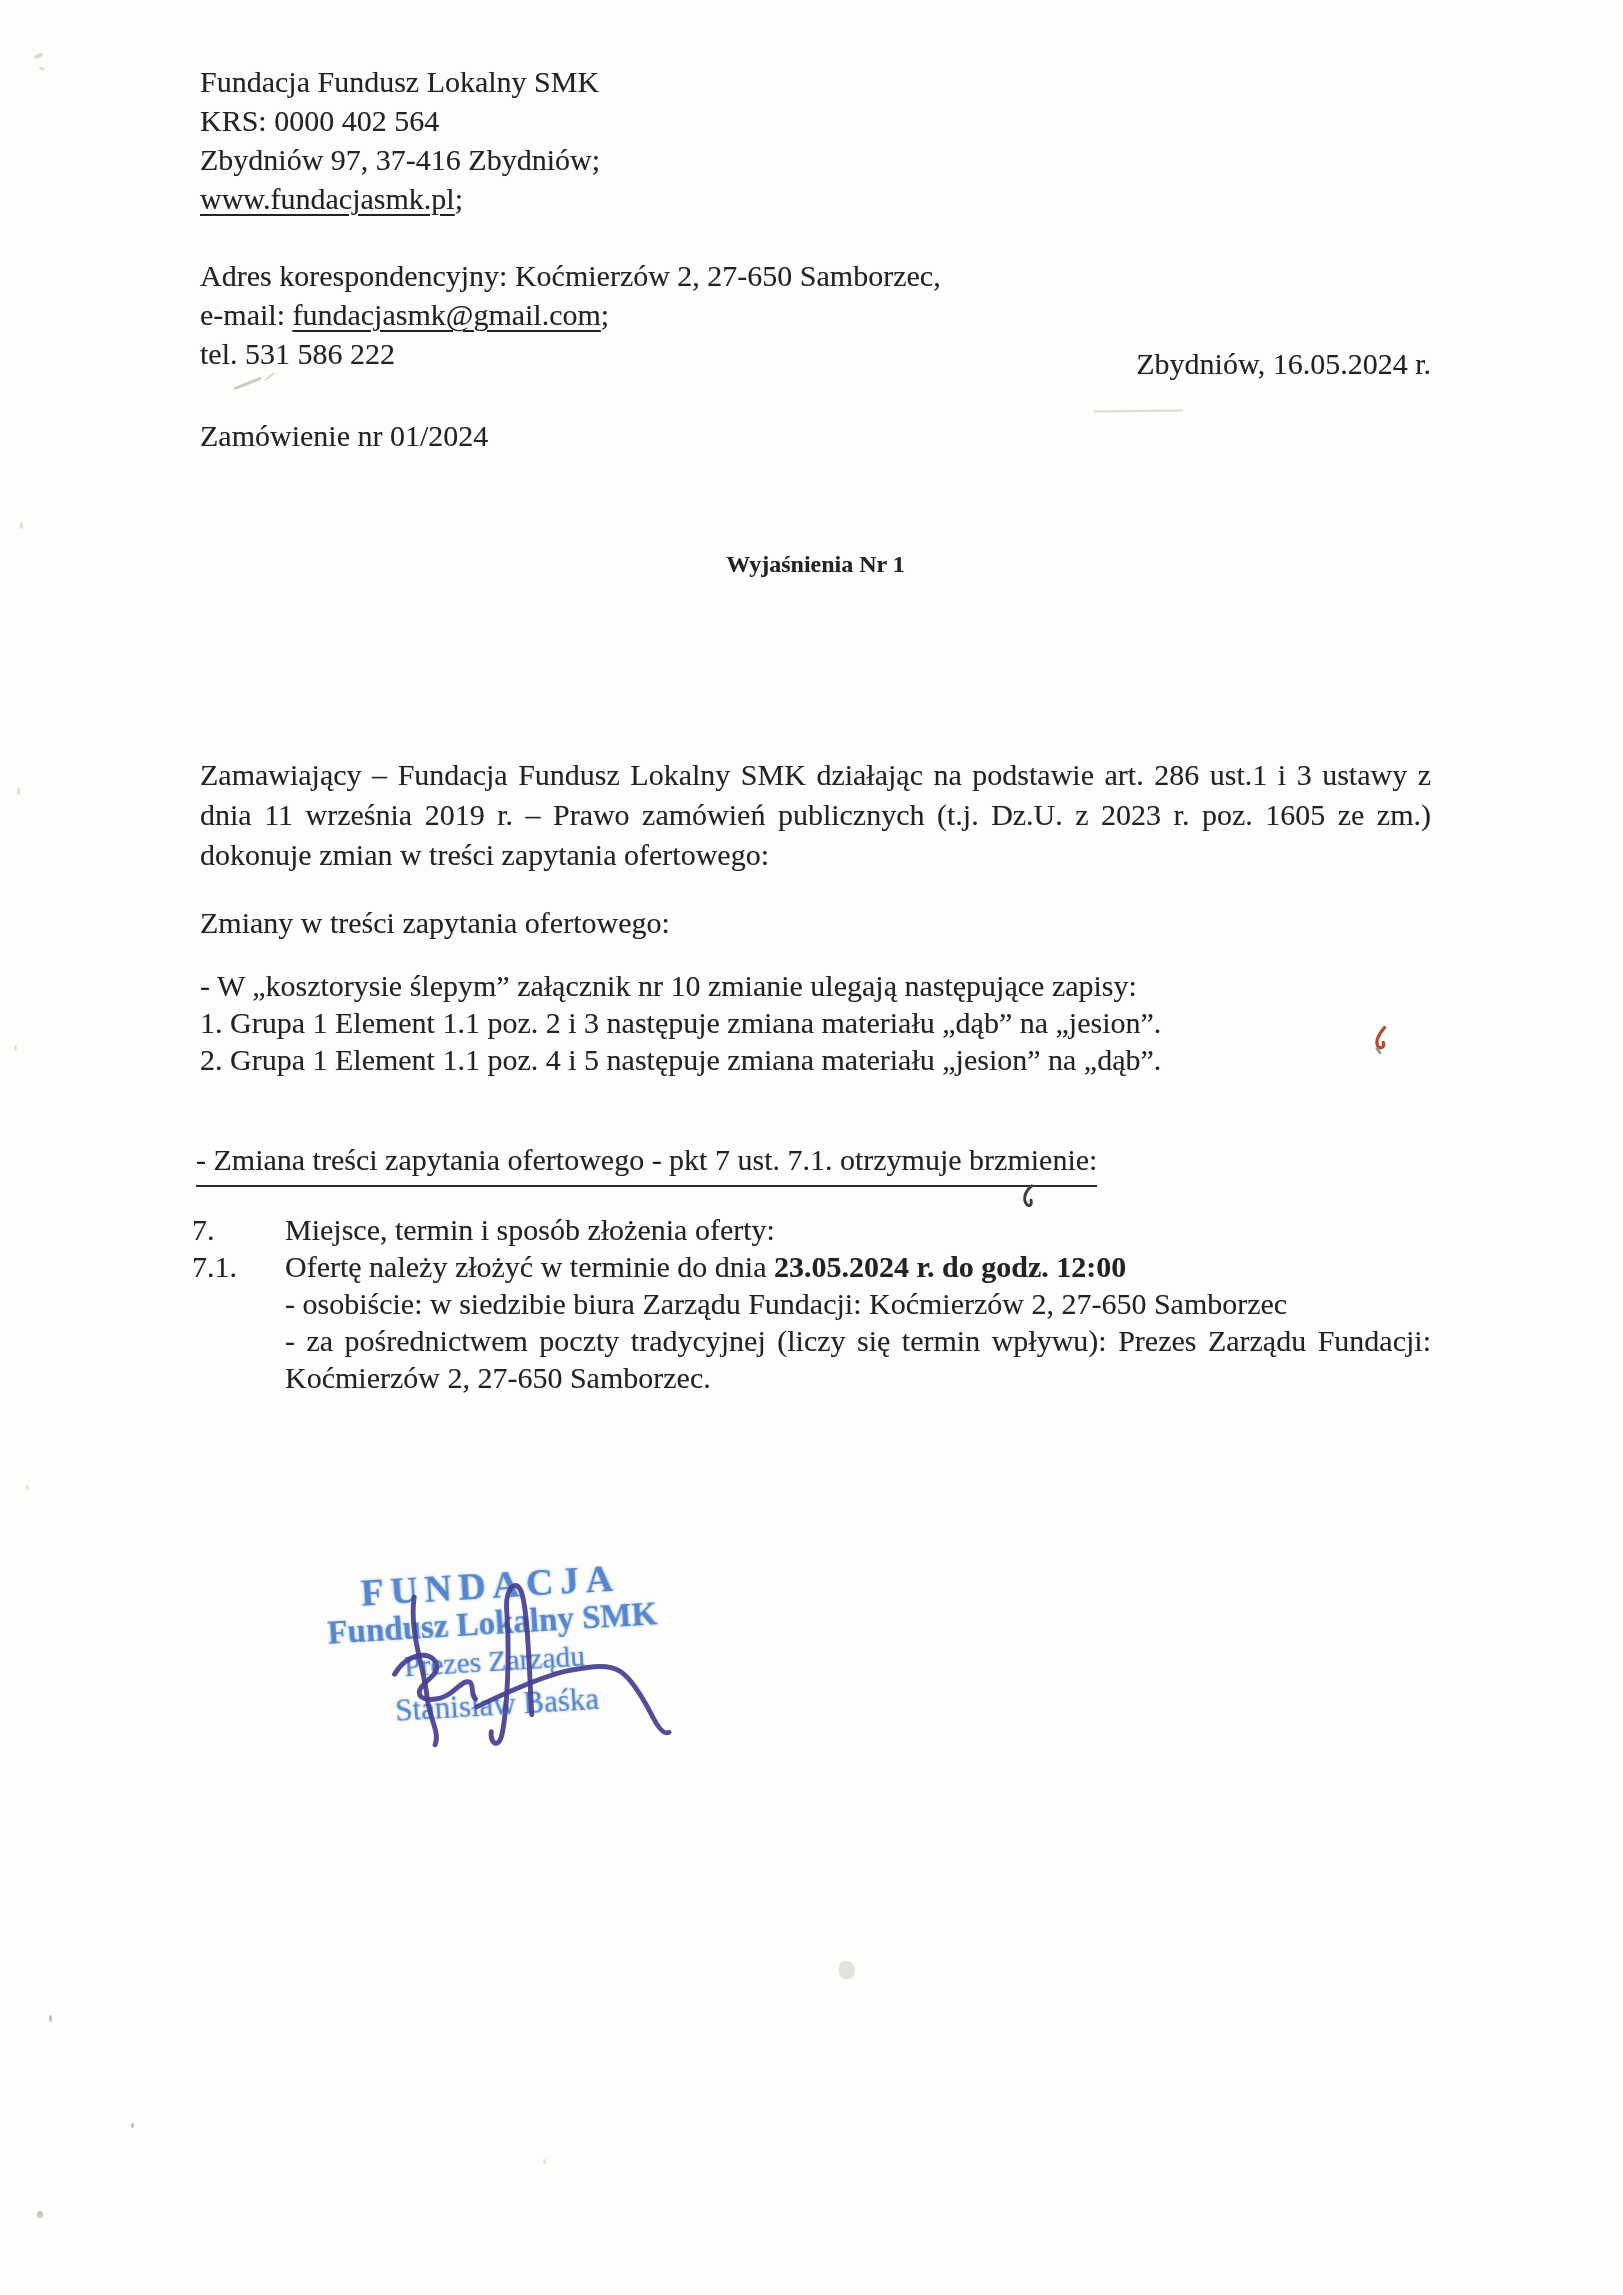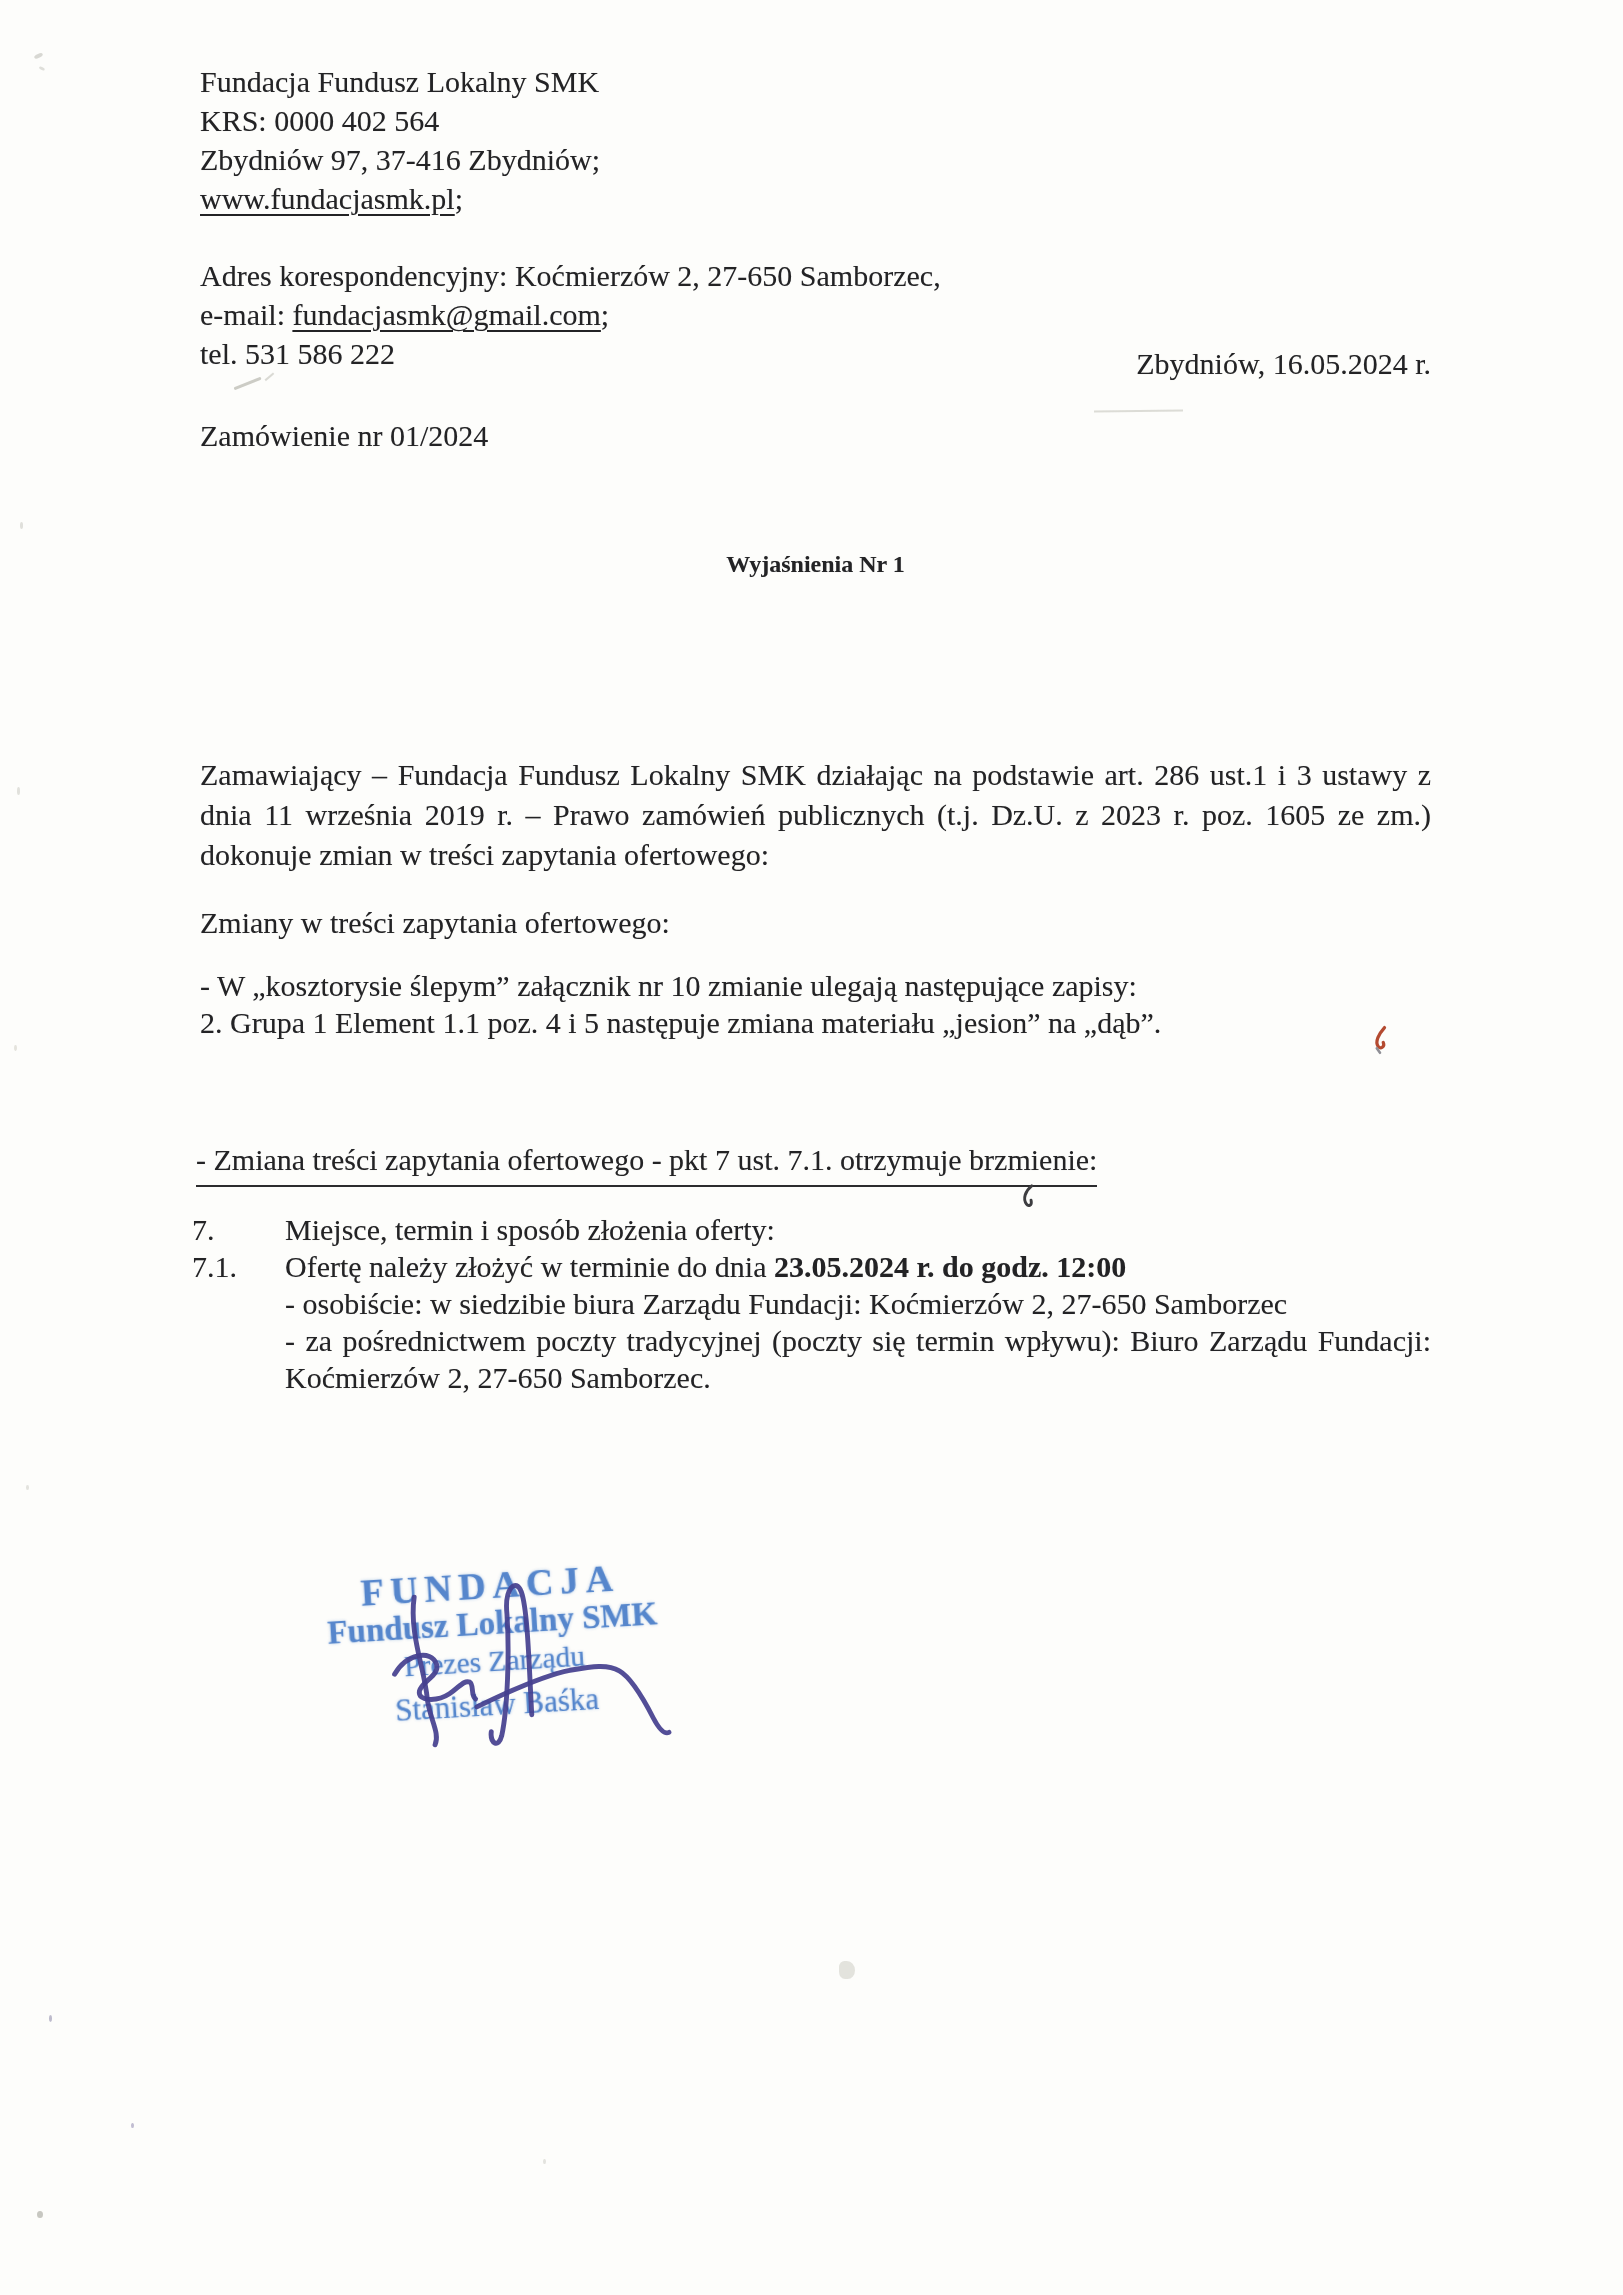--- a/index.html
+++ b/index.html
@@ -90,20 +90,21 @@
   <div class="abs block lh61" style="top:755px;">
     <div class="stretch">Zamawiający – Fundacja Fundusz Lokalny SMK działając na podstawie art. 286 ust.1 i 3 ustawy z</div>
     <div class="stretch">dnia 11 września 2019 r. – Prawo zamówień publicznych (t.j. Dz.U. z 2023 r. poz. 1605 ze zm.)</div>
     <div>dokonuje zmian w treści zapytania ofertowego:</div>
   </div>
 
   <div class="abs block lh60" style="top:903px;">Zmiany w treści zapytania ofertowego:</div>
 
   <div class="abs block lh56" style="top:967px;">
     <div>- W „kosztorysie ślepym” załącznik nr 10 zmianie ulegają następujące zapisy:</div>
+    <div>1. Grupa 1 Element 1.1 poz. 2 i 3 następuje zmiana materiału „dąb” na „jesion”.</div>
     <div>2. Grupa 1 Element 1.1 poz. 4 i 5 następuje zmiana materiału „jesion” na „dąb”.</div>
   </div>
 
   <div class="abs" style="left:196px; top:1140px; line-height:39px;">
     <span class="amendment">- Zmiana treści zapytania ofertowego - pkt 7 ust. 7.1. otrzymuje brzmienie:</span>
   </div>
 
   <div class="abs" style="left:192px; top:1211px; width:1239px;">
     <div class="pt-row">
       <div class="pt-num">7.</div>
@@ -113,21 +114,21 @@
       <div class="pt-num">7.1.</div>
       <div class="pt-body"><span>Ofertę należy złożyć w terminie do dnia </span><span class="bold">23.05.2024 r. do godz. 12:00</span></div>
     </div>
     <div class="pt-row">
       <div class="pt-num"></div>
       <div class="pt-body">- osobiście: w siedzibie biura Zarządu Fundacji: Koćmierzów 2, 27-650 Samborzec</div>
     </div>
     <div class="pt-row">
       <div class="pt-num"></div>
       <div class="pt-body">
-        <div class="stretch">- za pośrednictwem poczty tradycyjnej (poczty się termin wpływu): Biuro Zarządu Fundacji:</div>
+        <div class="stretch">- za pośrednictwem poczty tradycyjnej (liczy się termin wpływu): Prezes Zarządu Fundacji:</div>
         <div>Koćmierzów 2, 27-650 Samborzec.</div>
       </div>
     </div>
   </div>
 
   <div class="abs stamp">
     <div class="stamp-l1">FUNDACJA</div>
     <div class="stamp-l2">Fundusz Lokalny SMK</div>
     <div class="stamp-l3">Prezes Zarządu</div>
     <div class="stamp-l4">Stanisław Baśka</div>

